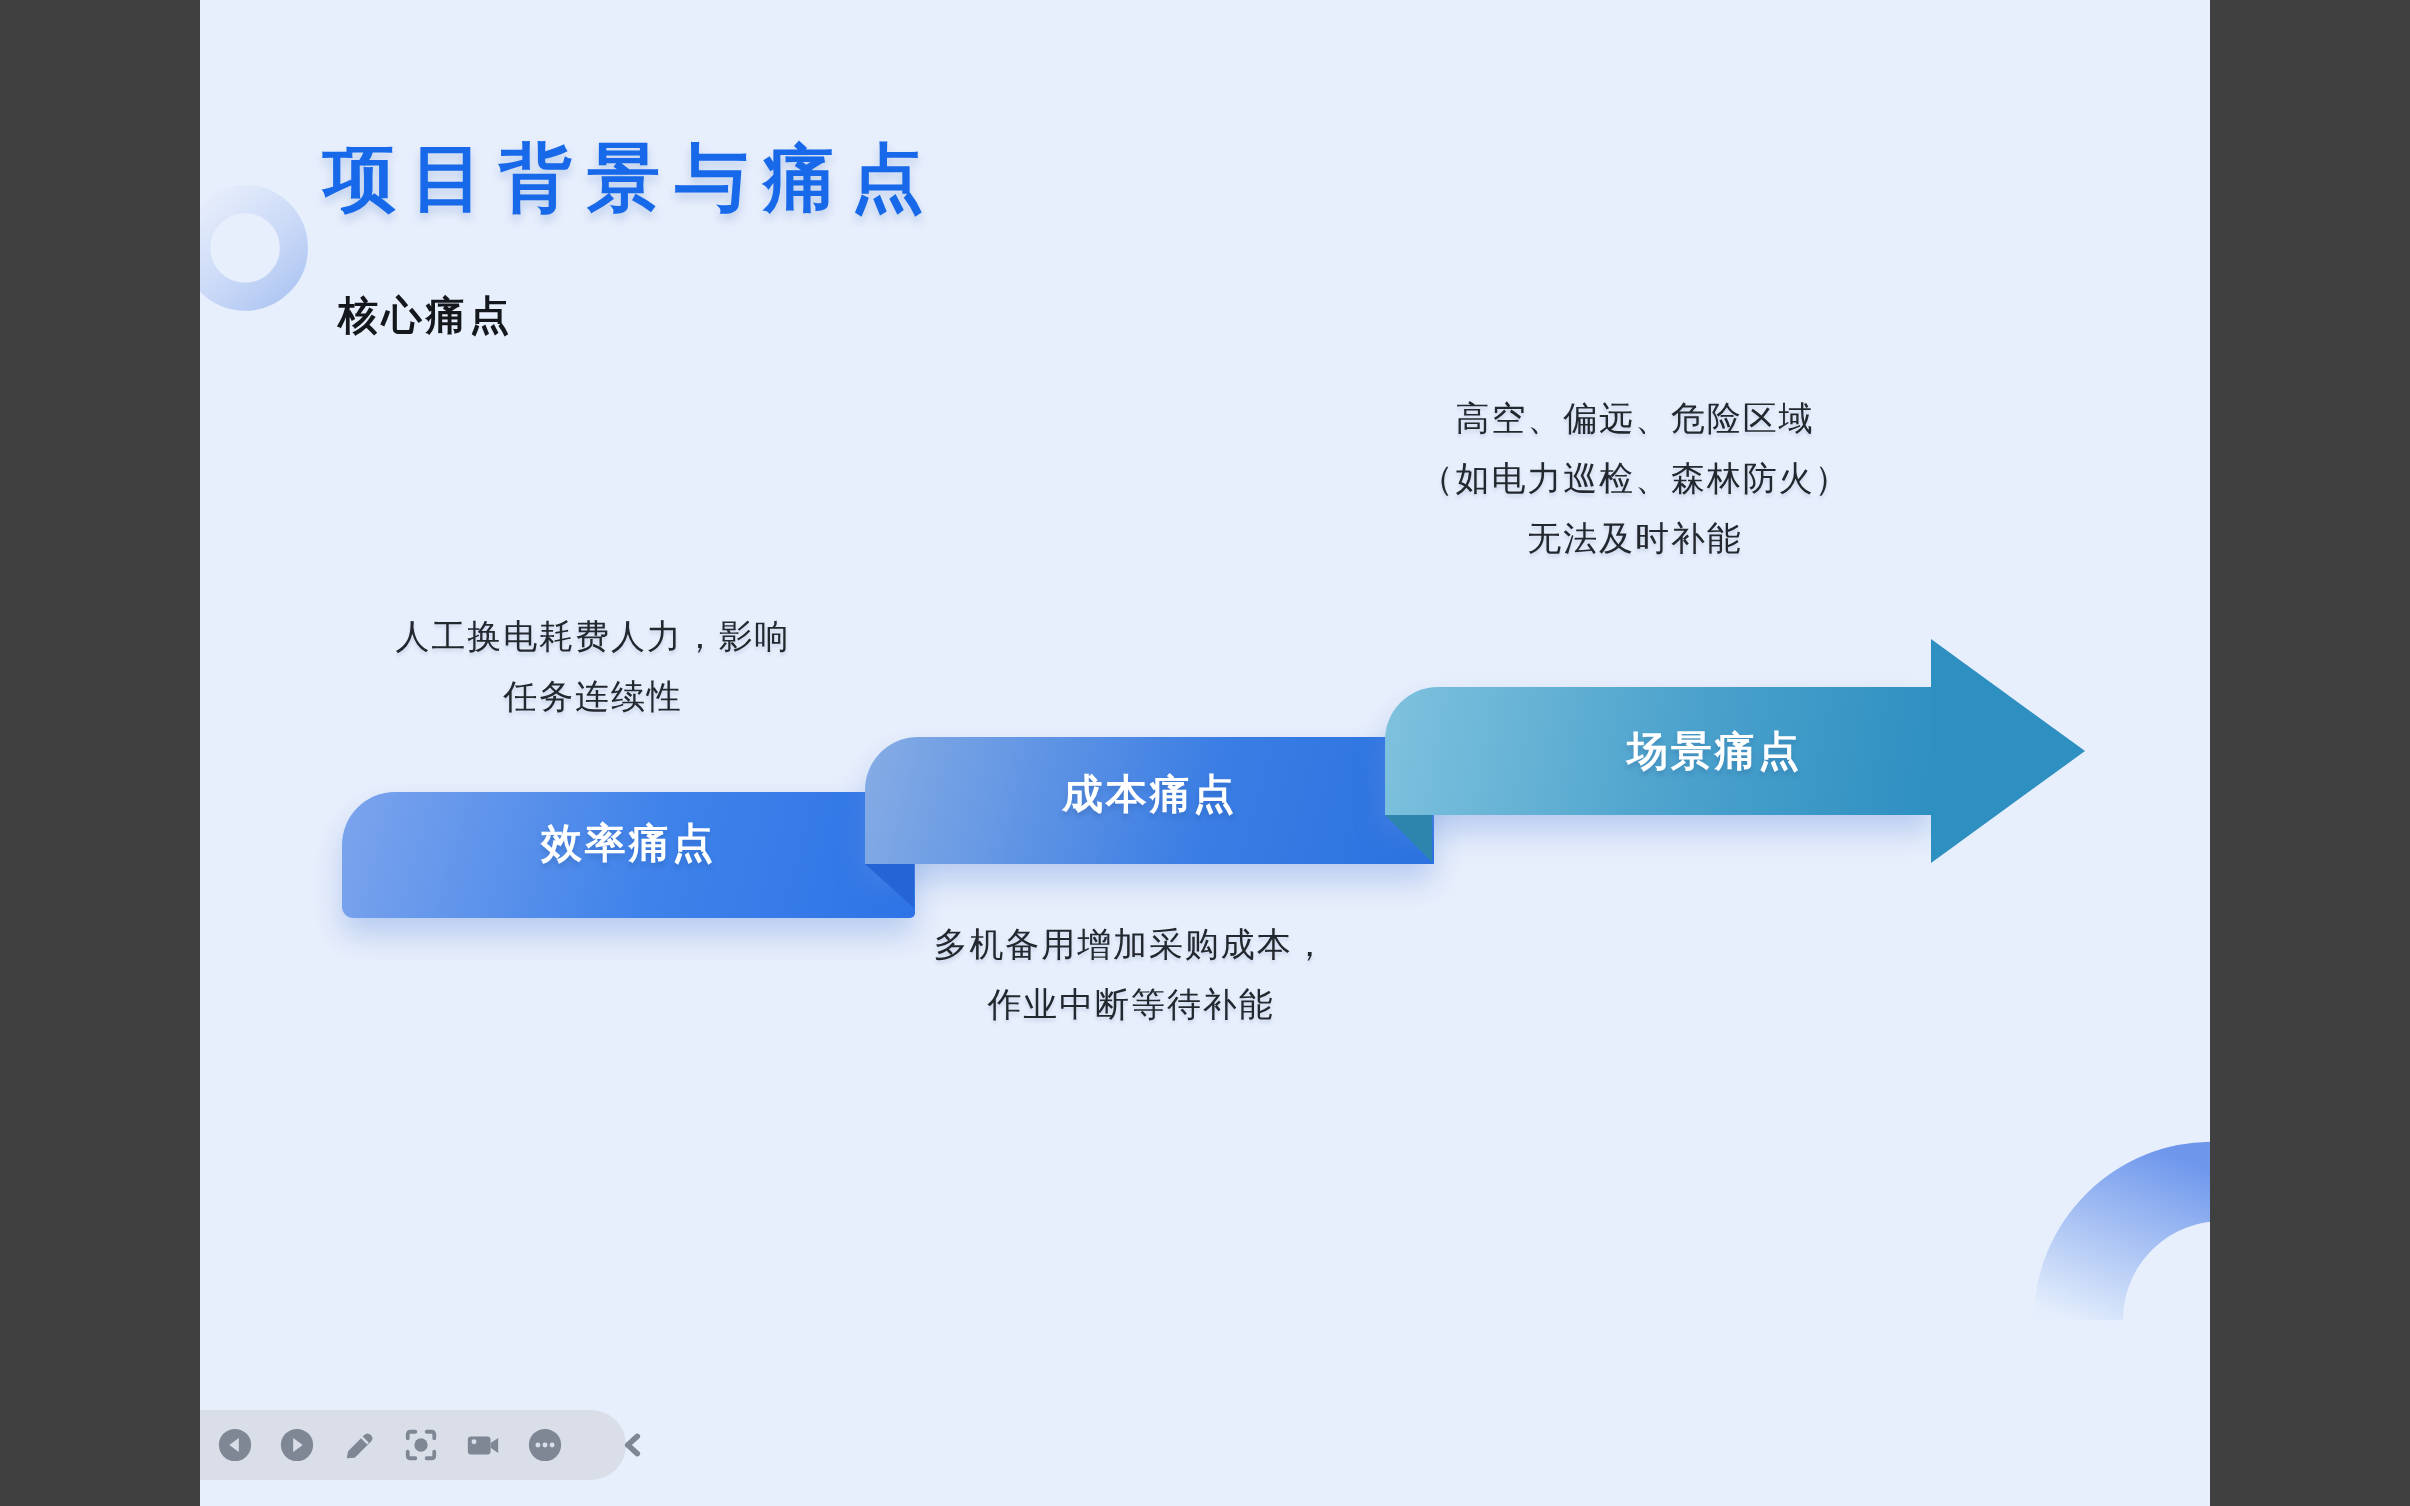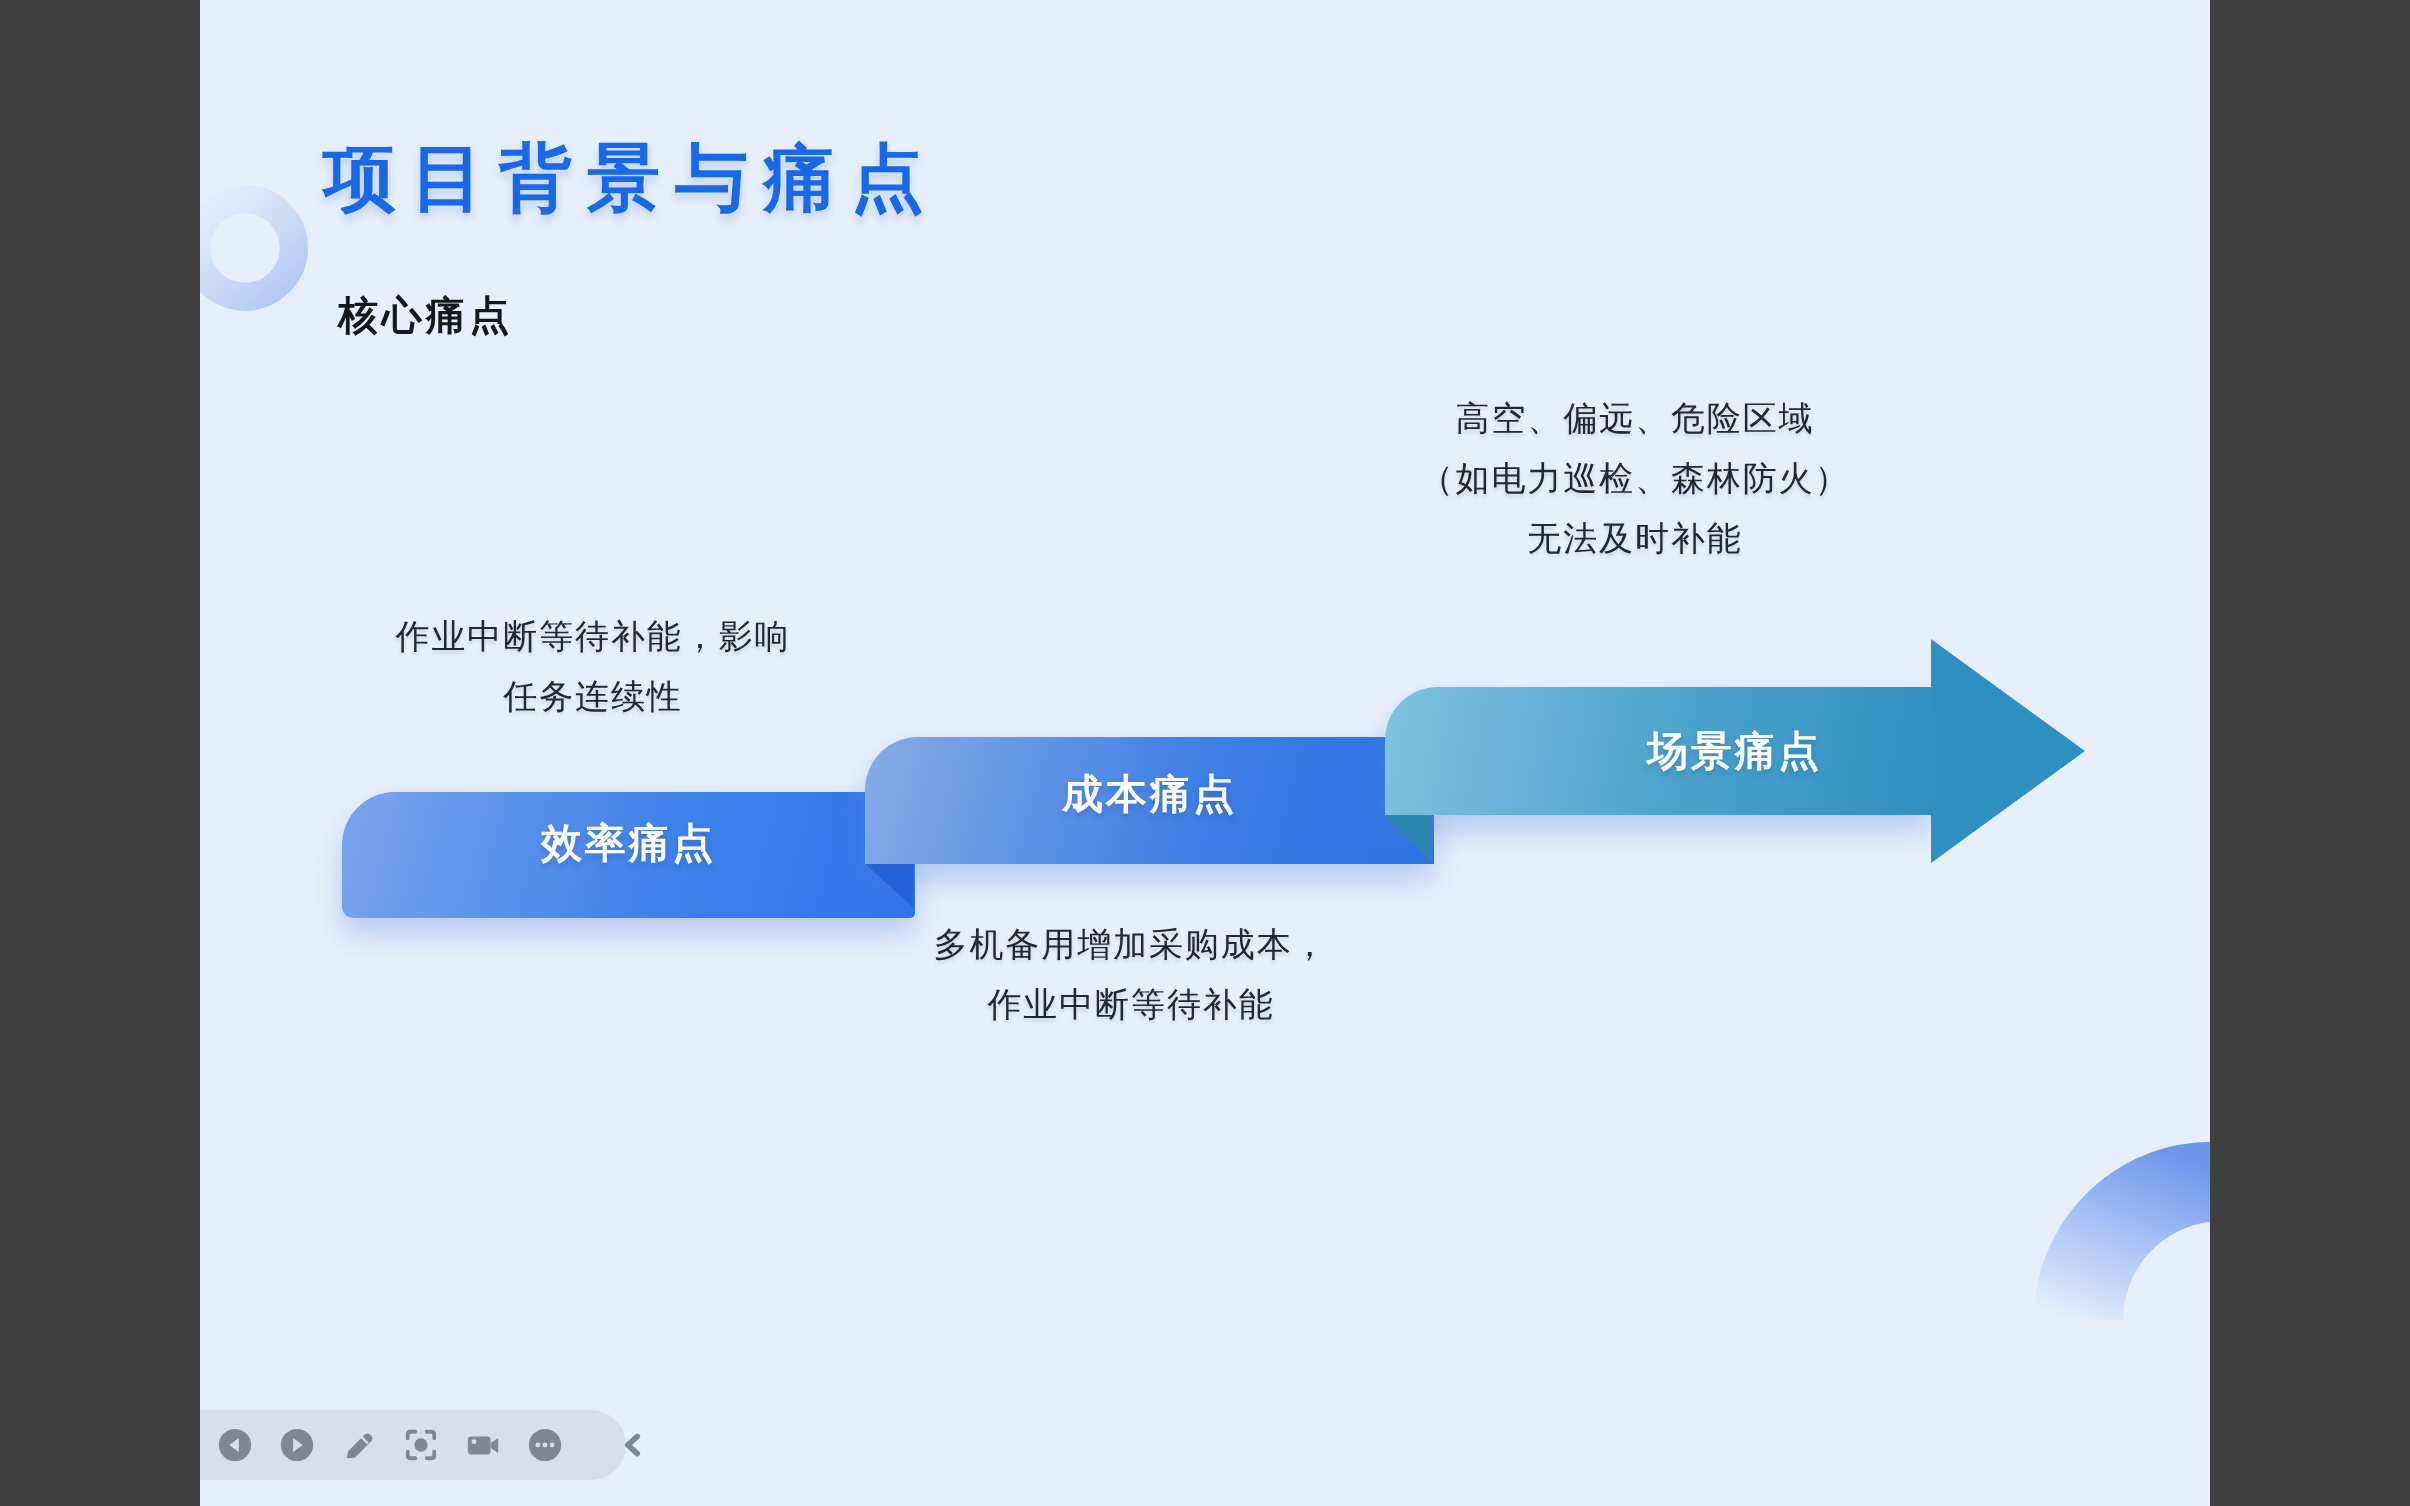--- a/index.html
+++ b/index.html
@@ -35,21 +35,21 @@
   .arrow-head{position:absolute;left:1731px;top:639px;width:154px;height:224px;
     background:#2E8FC1;clip-path:polygon(0 0,100% 50%,0 100%);
     filter:drop-shadow(9.4px 11.3px 13px rgba(104,148,222,.45));z-index:5;}
   .fold-arrow{left:1185px;top:815px;width:47px;height:47px;background:#2C85AD;z-index:6;}
 
   .shape-label{position:absolute;display:flex;align-items:center;justify-content:center;
     color:#FFFFFF;font-size:41px;font-weight:900;letter-spacing:2.8px;z-index:7;
     text-shadow:0 3.8px 5.6px rgba(30,70,140,.25);}
   .label-efficiency{left:142px;top:792px;width:573px;height:102px;}
   .label-cost{left:665px;top:737px;width:569px;height:115px;}
-  .label-scenario{left:1185px;top:687px;width:659px;height:128px;padding-left:20px;}
+  .label-scenario{left:1185px;top:687px;width:659px;height:128px;}
 
   .deco{position:absolute;z-index:0;}
 
   .toolbar{position:absolute;left:0;top:1410px;width:426px;height:70px;background:#D9DEE8;
     border-radius:0 35px 35px 0;display:flex;align-items:center;padding-left:17px;
     box-sizing:border-box;gap:26px;z-index:10;}
   .tool-btn{width:36px;height:36px;border:none;background:transparent;padding:0;margin:0;
     display:flex;align-items:center;justify-content:center;cursor:pointer;}
   .tool-divider{width:2.8px;height:28px;background:#C3C9D6;border-radius:1.9px;}
 </style>
@@ -83,21 +83,21 @@
     <div class="title">项目背景与痛点</div>
     <div class="subtitle">核心痛点</div>
 
     <div class="note note-scenario">
       <div>高空、偏远、危险区域</div>
       <div>（如电力巡检、森林防火）</div>
       <div>无法及时补能</div>
     </div>
 
     <div class="note note-efficiency">
-      <div>作业中断等待补能，影响</div>
+      <div>人工换电耗费人力，影响</div>
       <div>任务连续性</div>
     </div>
 
     <div class="note note-cost">
       <div>多机备用增加采购成本，</div>
       <div>作业中断等待补能</div>
     </div>
 
     <div class="banner banner-efficiency"></div>
     <div class="banner banner-cost"></div>

